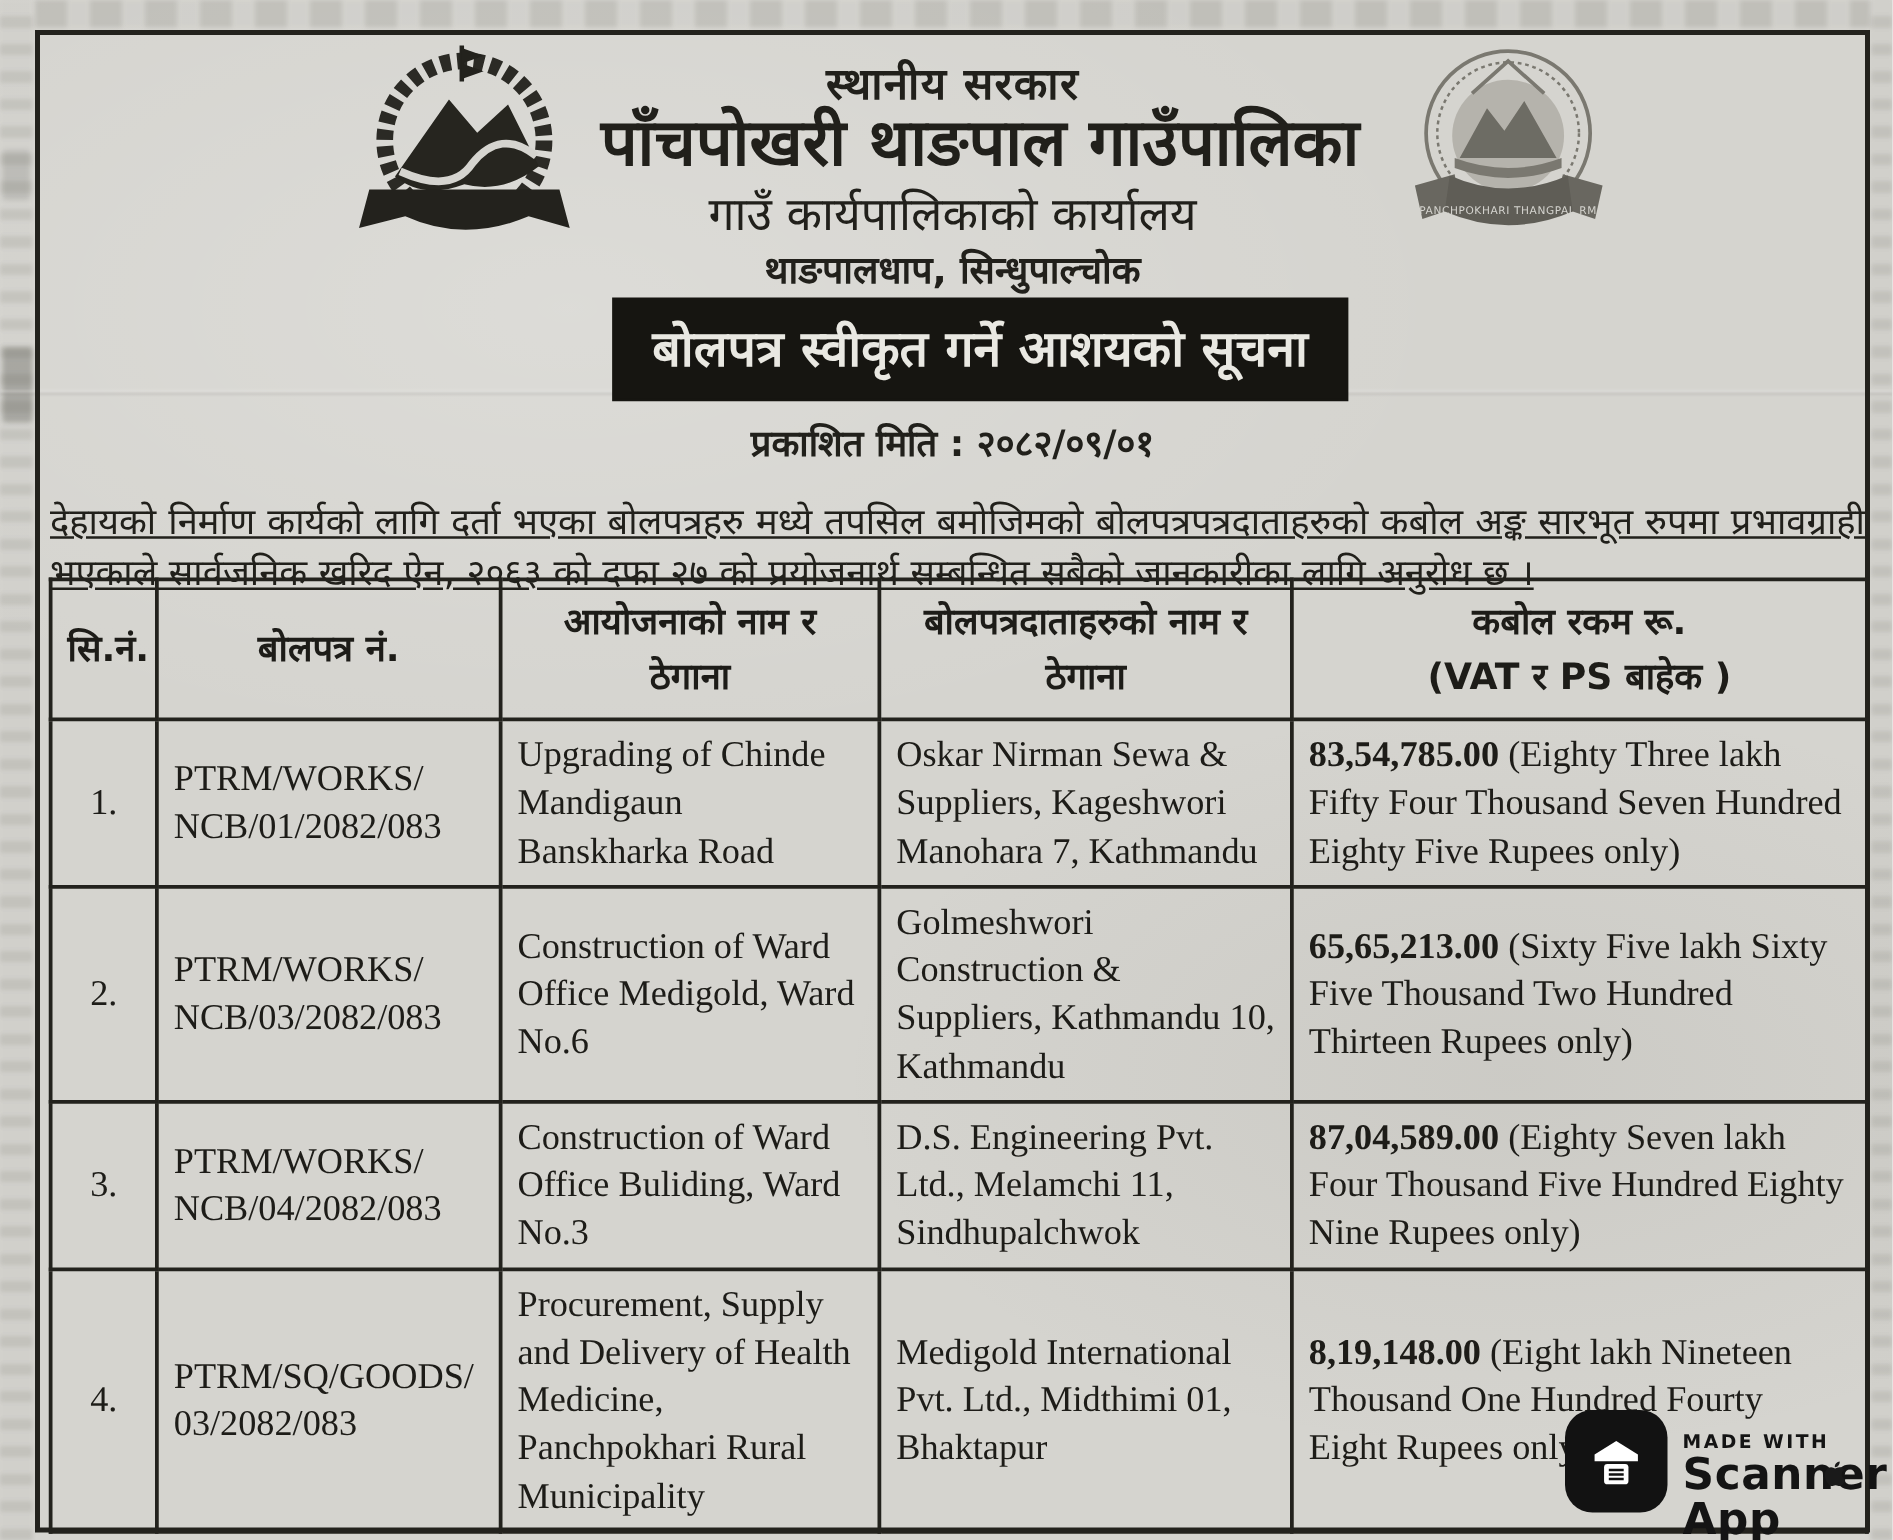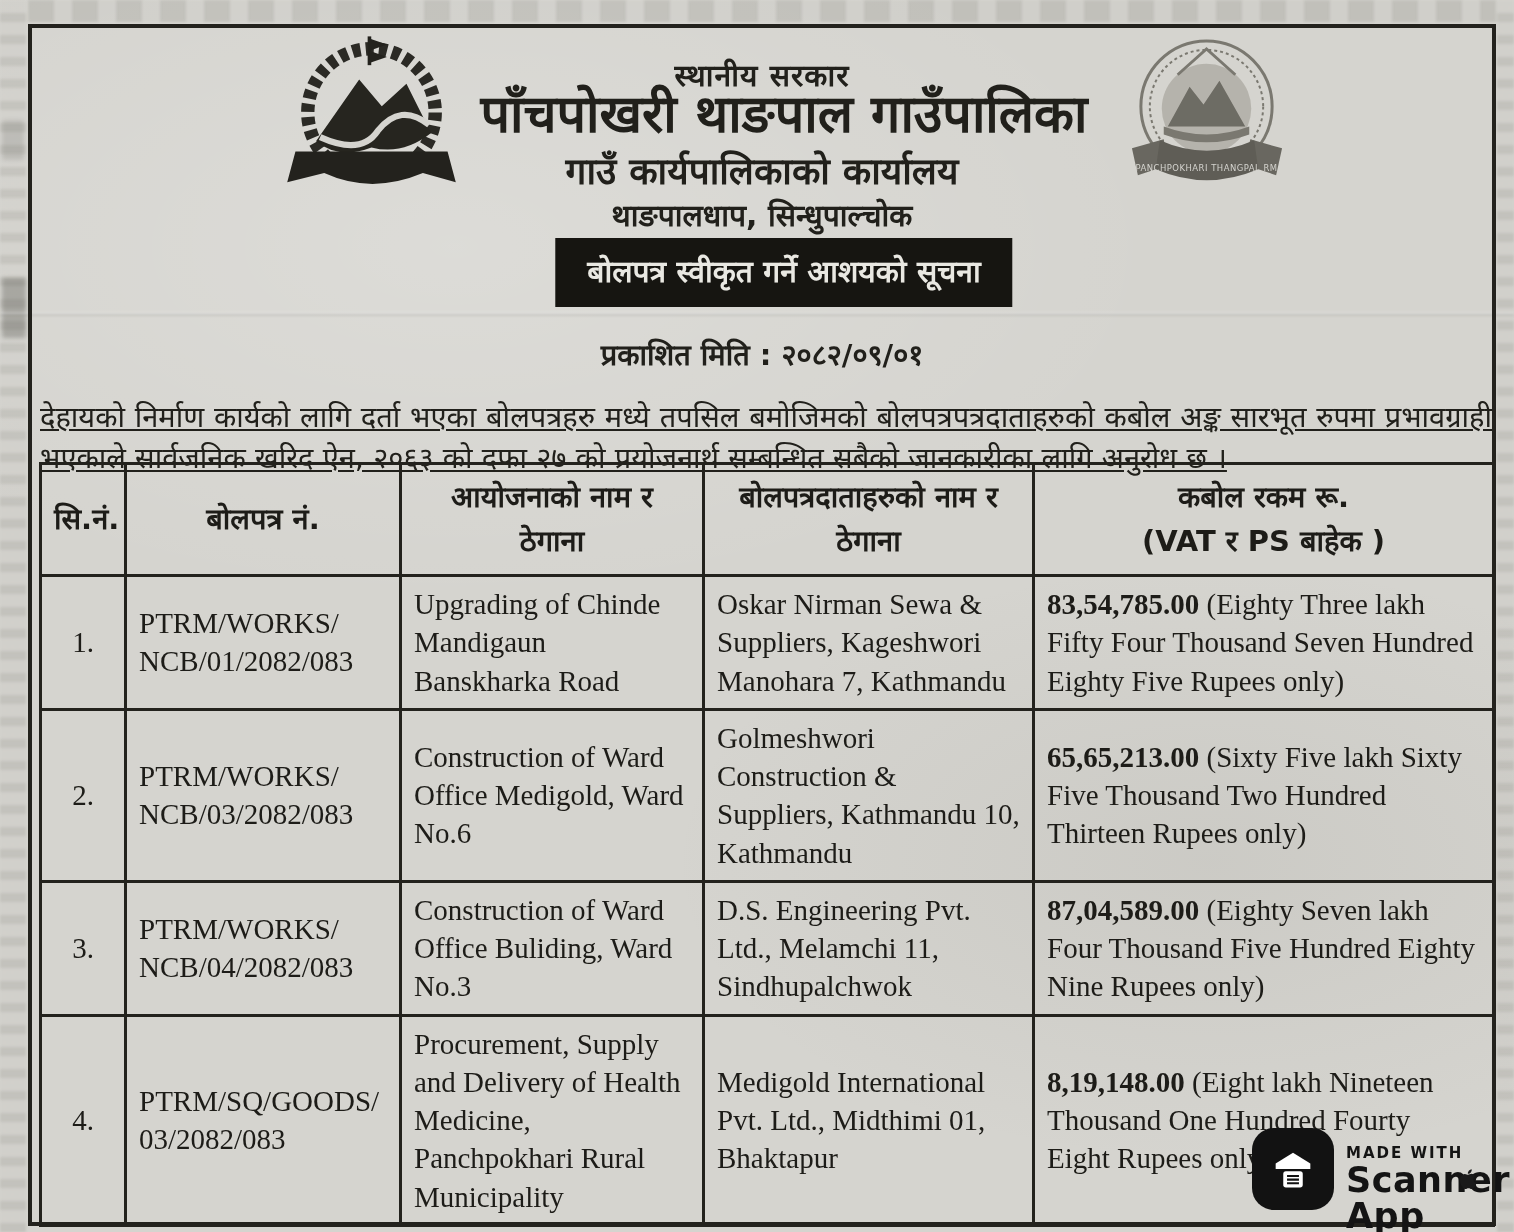--- a/index.html
+++ b/index.html
@@ -33,32 +33,32 @@
 
   .crease { position:absolute; left:0; top:312px; width:1514px; height:4px;
     background:linear-gradient(180deg, rgba(255,255,255,.35), rgba(90,88,80,.18)); filter:blur(1px); }
 
   .notice {
     position:absolute; left:28px; top:24px; width:1468px; height:1202px;
     border:4px solid #23221d;
   }
 
   .center-line { position:absolute; left:0; width:100%; text-align:center; color:#21201b; }
-  .org-super   { top:26px;  font-size:30px; font-weight:600; letter-spacing:1px; }
+  .org-super   { top:14px;  font-size:35px; font-weight:600; letter-spacing:1px; }
   .org-name    { top:48px;  font-size:52px; font-weight:800;padding-left:44px; }
-  .org-office  { top:116px; font-size:37px; font-weight:700; }
+  .org-office  { top:116px; font-size:37px; font-weight:400; }
   .org-address { top:166px; font-size:30px; font-weight:700; }
 
   .emblem { position:absolute; left:247px; top:4px; width:185px; height:165px; }
   .seal   { position:absolute; left:1088px; top:0px; width:174px; height:176px; opacity:.85; }
 
   .banner {
     position:absolute; top:212px; left:752px; transform:translateX(-50%);
     background:#161511; color:#e9e8e2; white-space:nowrap;
-    font-size:30px; font-weight:800; padding:10px 30px 14px 30px;
+    font-size:40px; font-weight:800; padding:10px 30px 14px 30px;
     box-shadow:0 0 0 2px #161511;
   }
   .pub-date { top:306px; font-size:29px; font-weight:600; }
 
   .intro {
     position:absolute; top:369px; left:8px; width:1452px;
     font-size:29px; line-height:1.42; text-align:justify; color:#21201b; font-weight:500;text-decoration:underline;
   }
 
   table.bids {

